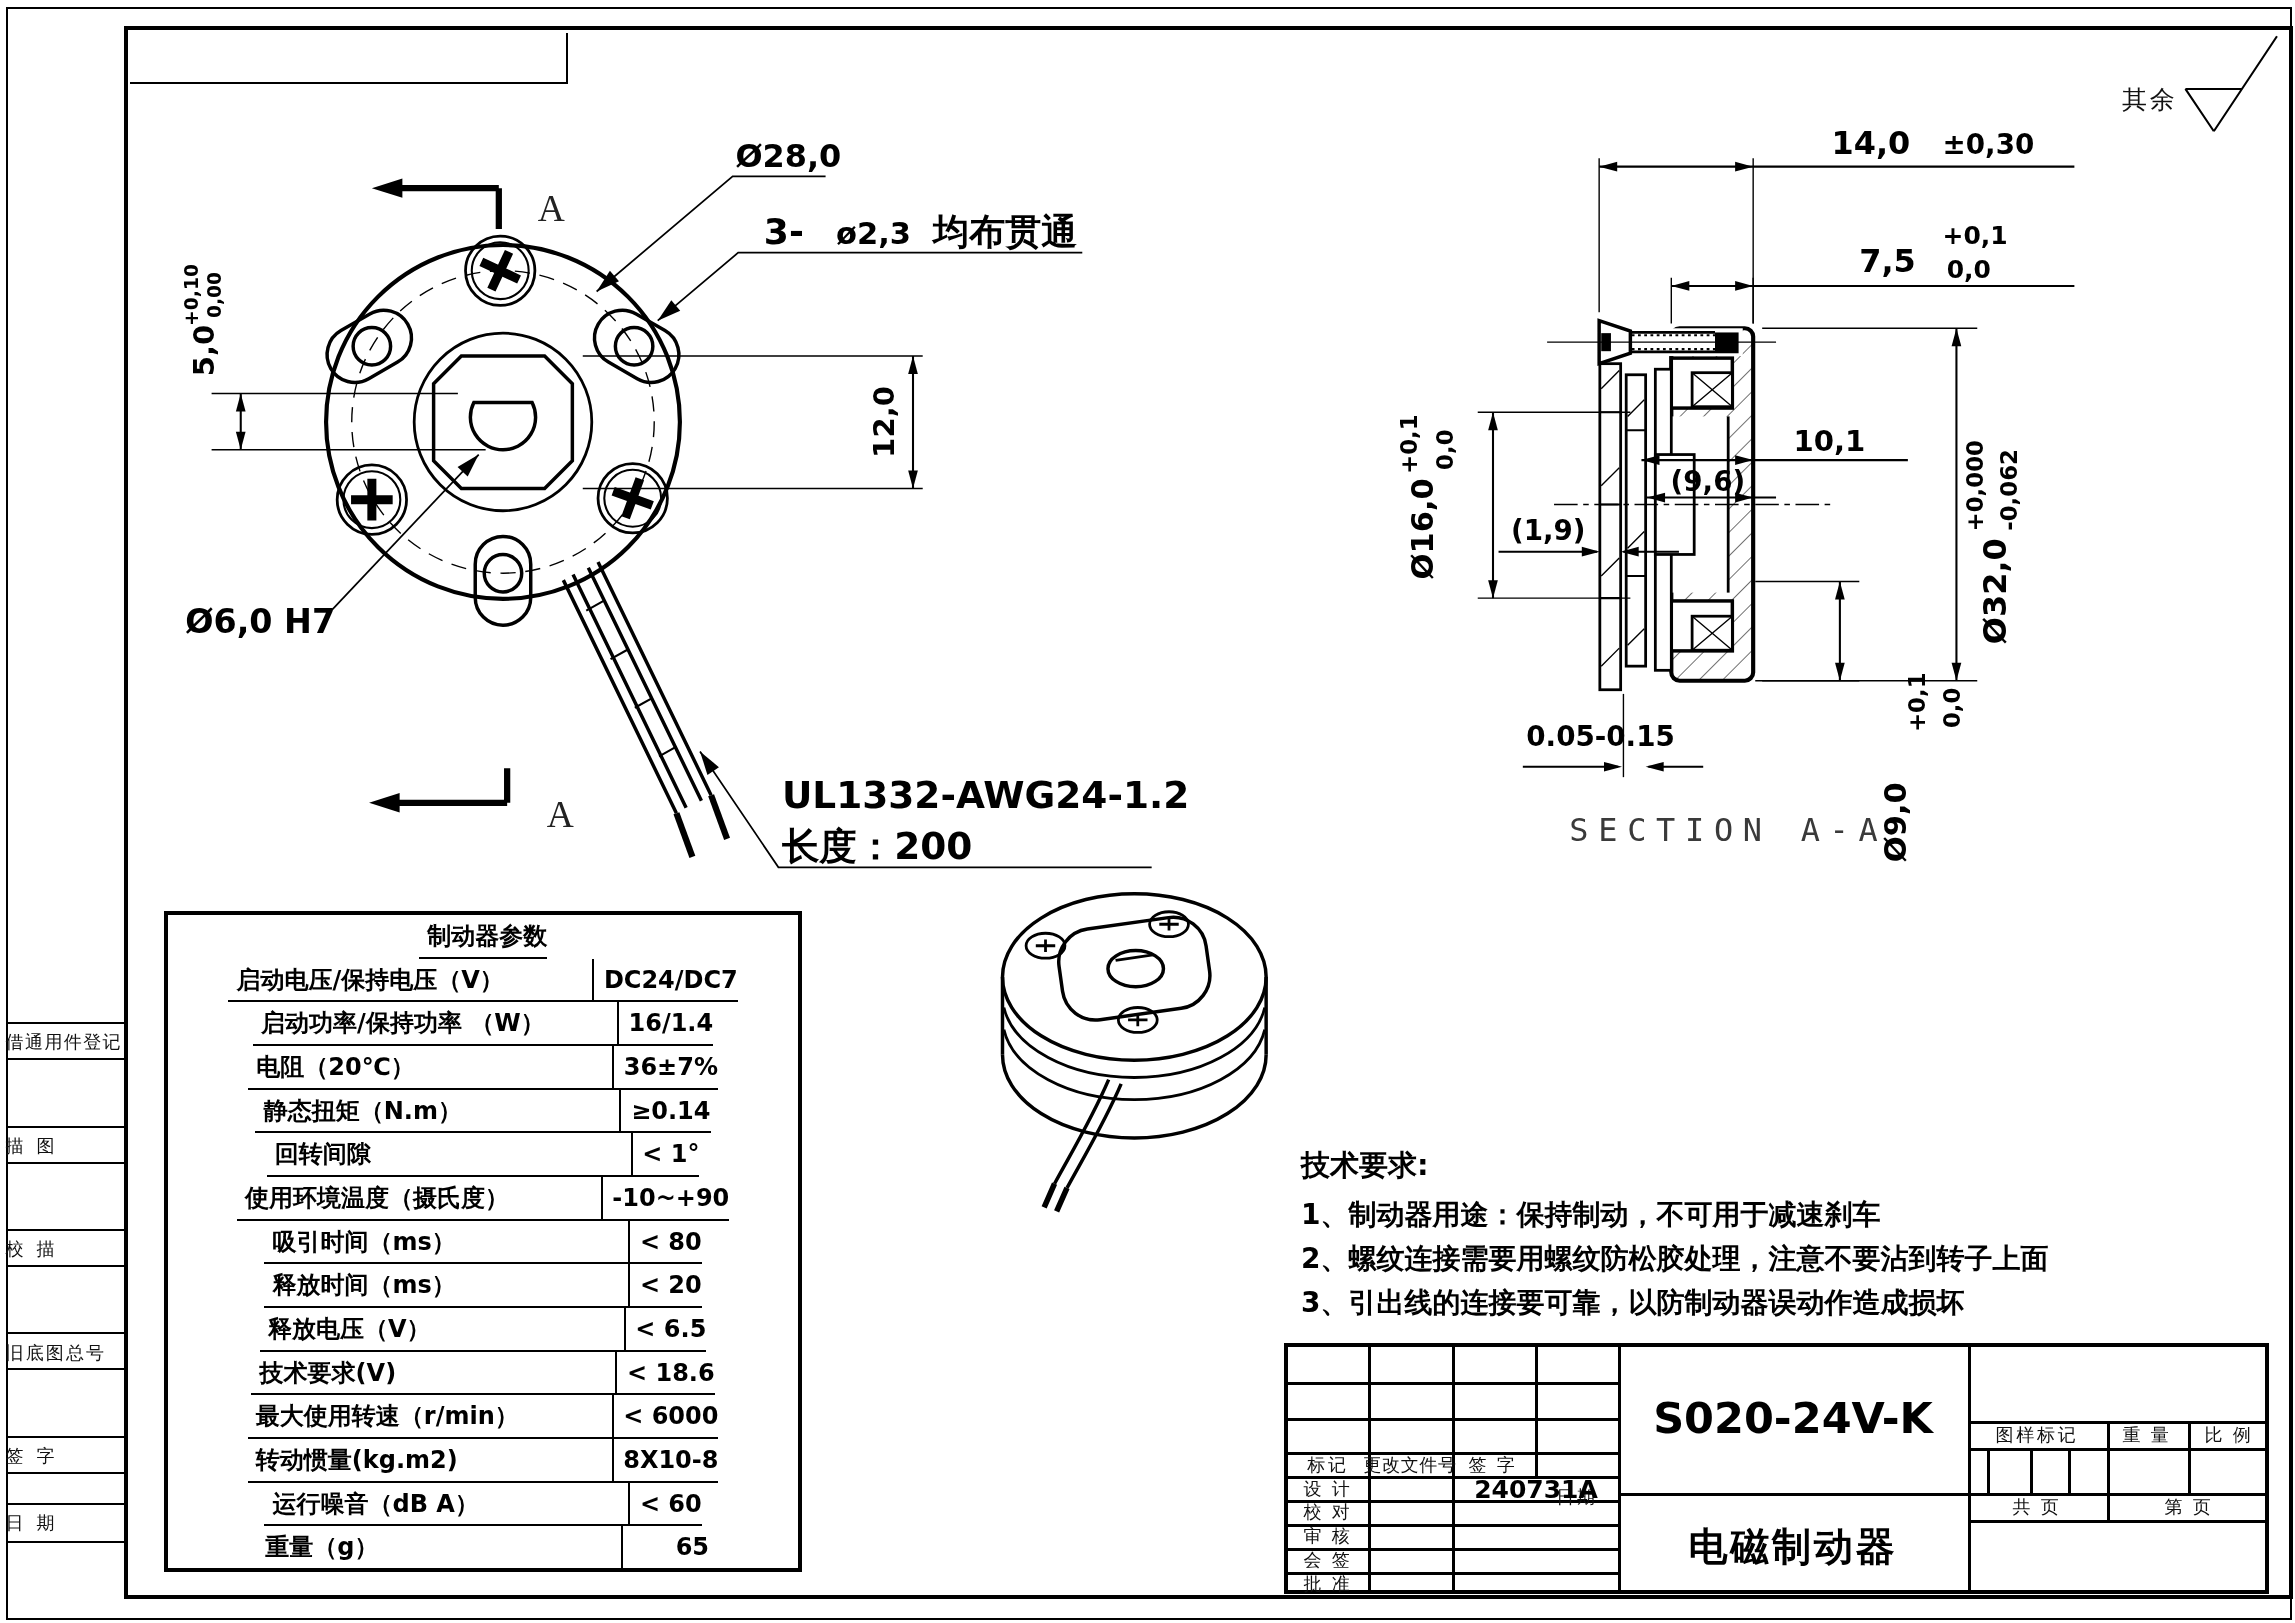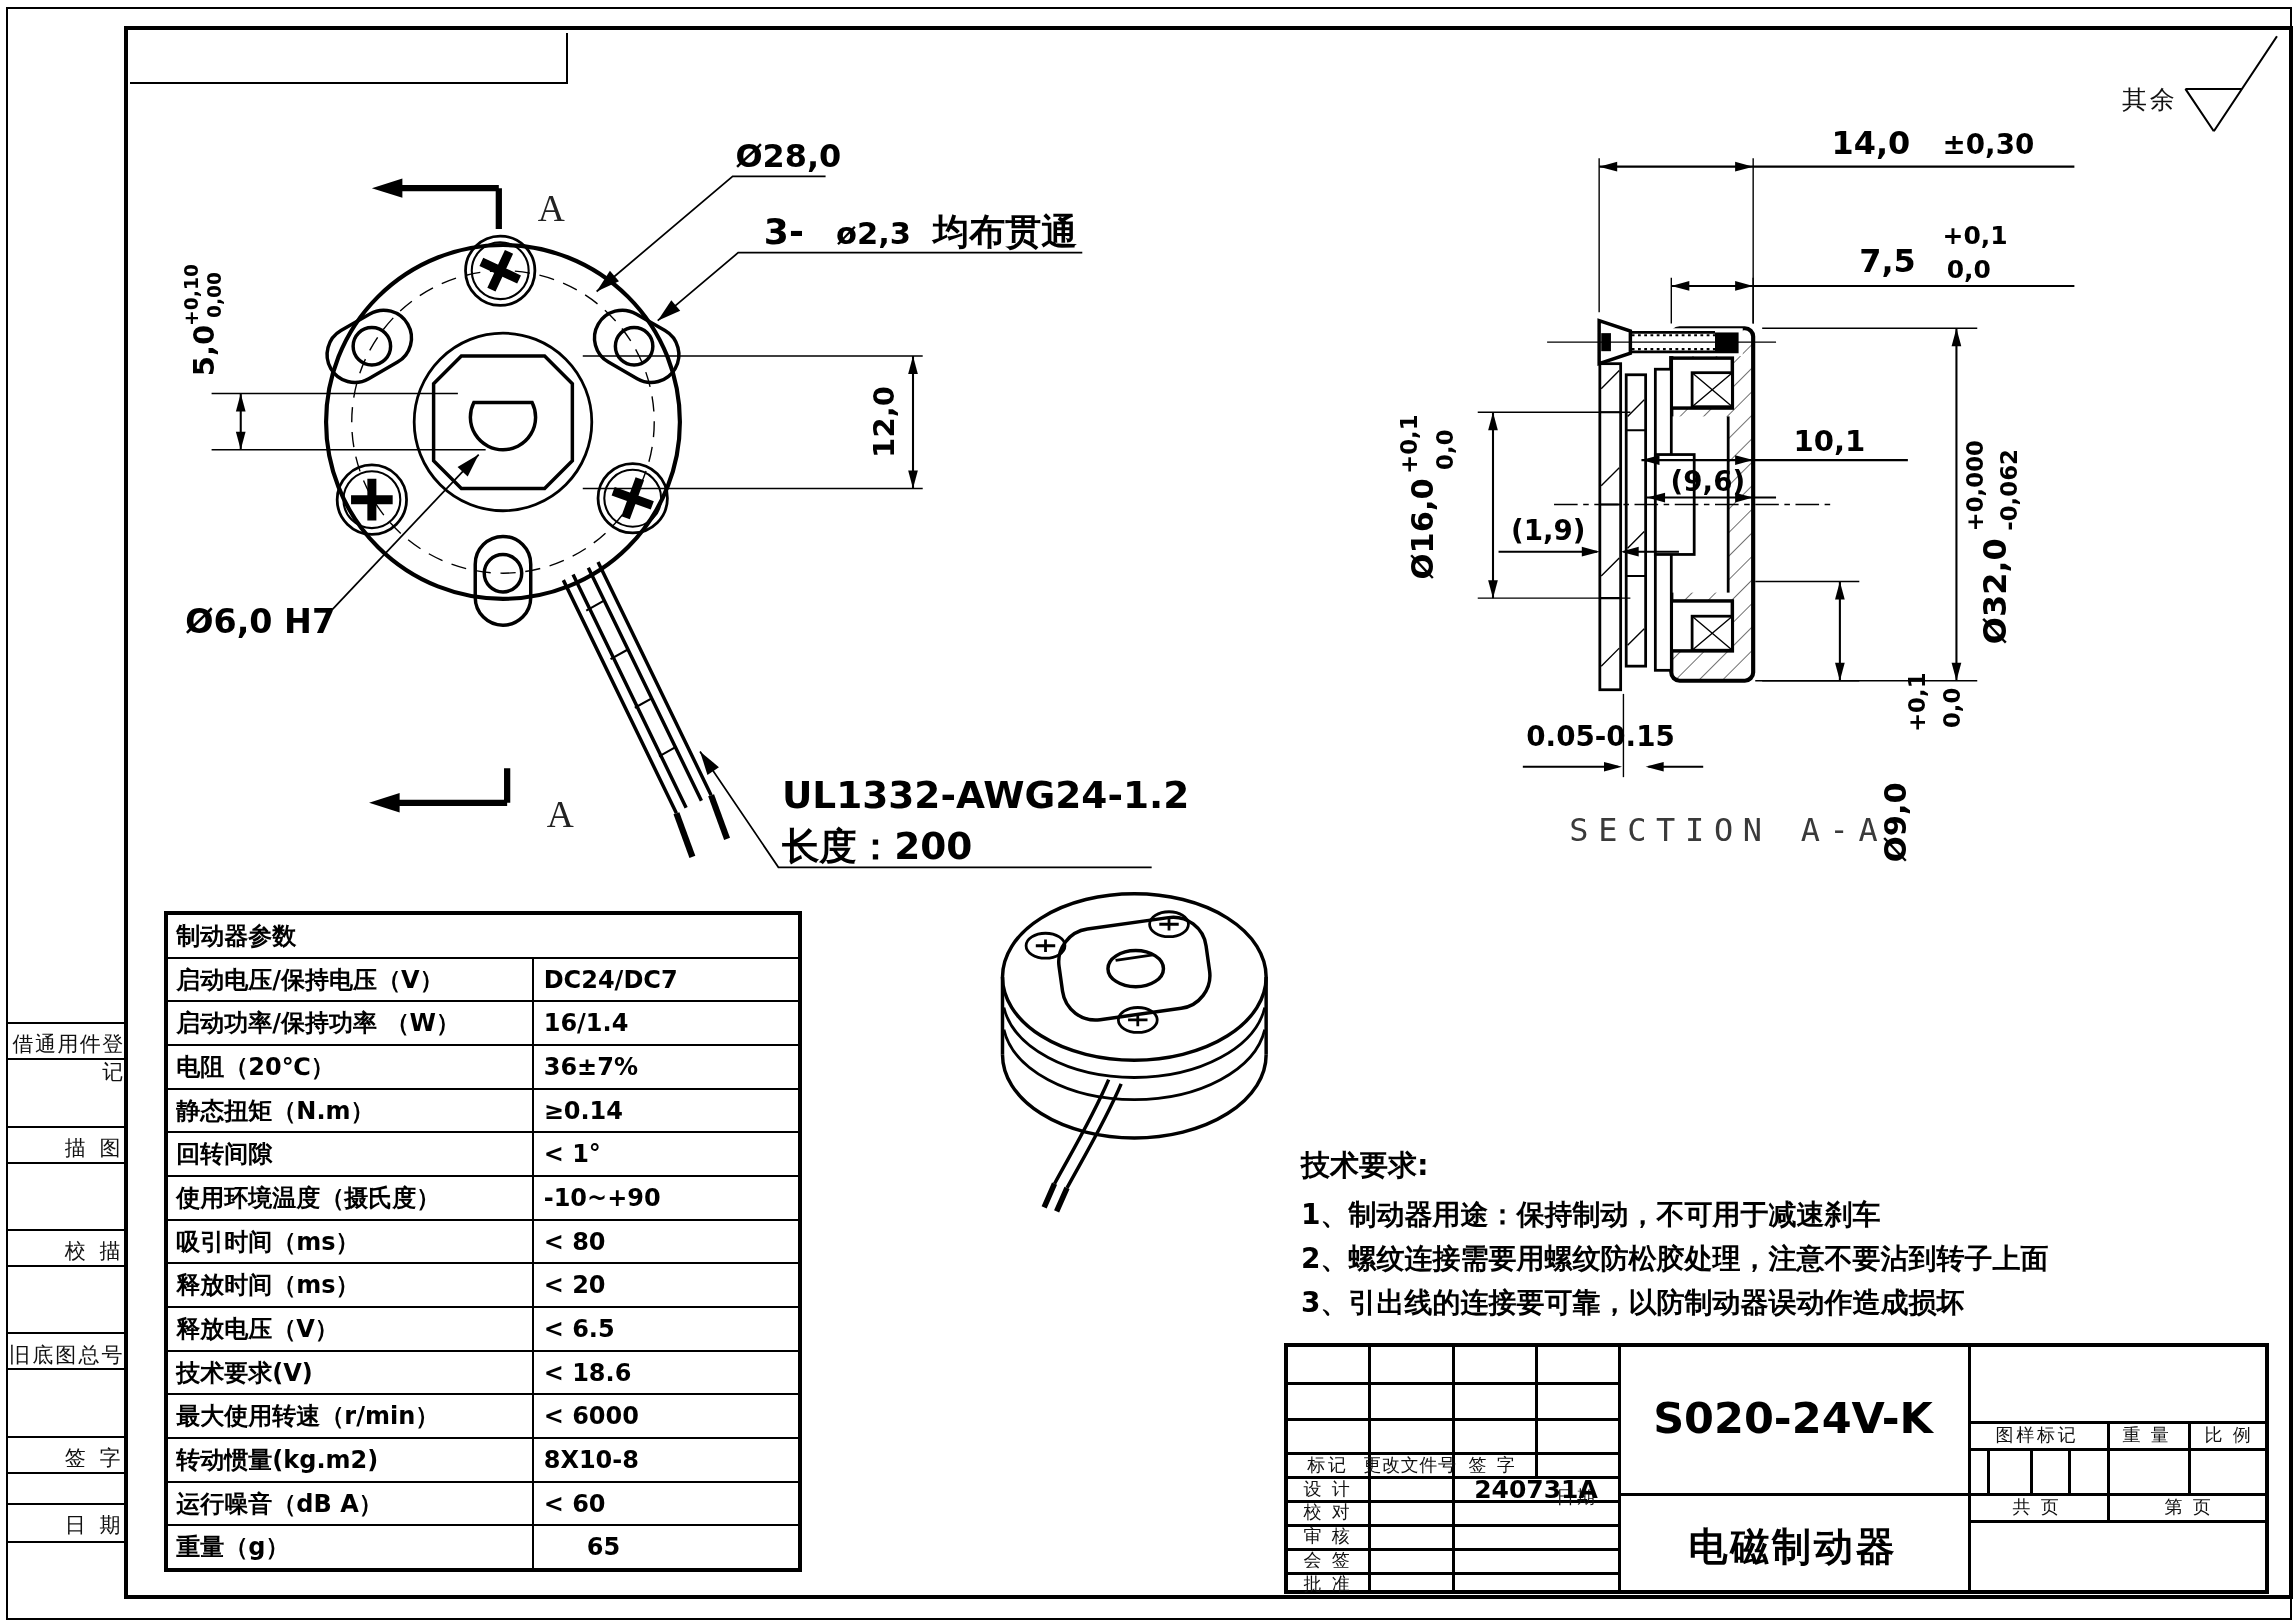--- a/index.html
+++ b/index.html
@@ -5,25 +5,25 @@
   html,body{margin:0;padding:0;background:#fff;}
   #canvas{position:relative;width:2295px;height:1623px;background:#fff;overflow:hidden;
           font-family:"DejaVu Sans",sans-serif;color:#000;}
   .abs{position:absolute;}
   .hline{position:absolute;background:#000;height:2.1px;}
   
   .outer-border{position:absolute;left:5.6px;top:7px;width:2282px;height:1609px;border:2.1px solid #000;}
   .main-frame{position:absolute;left:124px;top:26px;width:2161px;height:1565px;border:4.9px solid #000;}
   .topleft-box{position:absolute;left:130px;top:33px;width:436px;height:49px;border-right:2.8px solid #000;border-bottom:2.8px solid #000;}
   
-  .strip-label{position:absolute;left:5.6px;width:119px;text-align:right;
-               font-family:"Liberation Serif",serif;font-size:21px;letter-spacing:4.2px;color:#111;}
+  .strip-label{position:absolute;left:5.6px;width:119px;text-align:left;
+               font-family:"Liberation Serif",serif;font-size:18px;letter-spacing:4.2px;color:#111;}
   
   .ptable{position:absolute;left:164px;top:911px;width:638px;height:661px;border:4.2px solid #000;
-          display:flex;flex-direction:column;box-sizing:border-box;}
+          display:flex;flex-direction:column;box-sizing:border-box;align-items:center;}
   .pt-head{flex:1;border-bottom:2.1px solid #000;display:flex;align-items:center;padding-left:8.3px;
            font-size:24px;font-weight:bold;}
   .pt-row{flex:1;display:flex;border-bottom:2.1px solid #000;}
   .pt-row:last-child{border-bottom:none;gap:43px;}
   .pt-l{width:366px;border-right:2.1px solid #000;display:flex;align-items:center;padding-left:8.3px;
         font-size:24px;font-weight:bold;box-sizing:border-box;}
   .pt-v{flex:1;display:flex;align-items:center;padding-left:9.7px;font-size:24px;font-weight:bold;}
   
   .techreq{position:absolute;left:1301px;top:1146px;width:1083px;}
   .tr-title{font-size:29px;font-weight:bold;margin-bottom:7px;}

